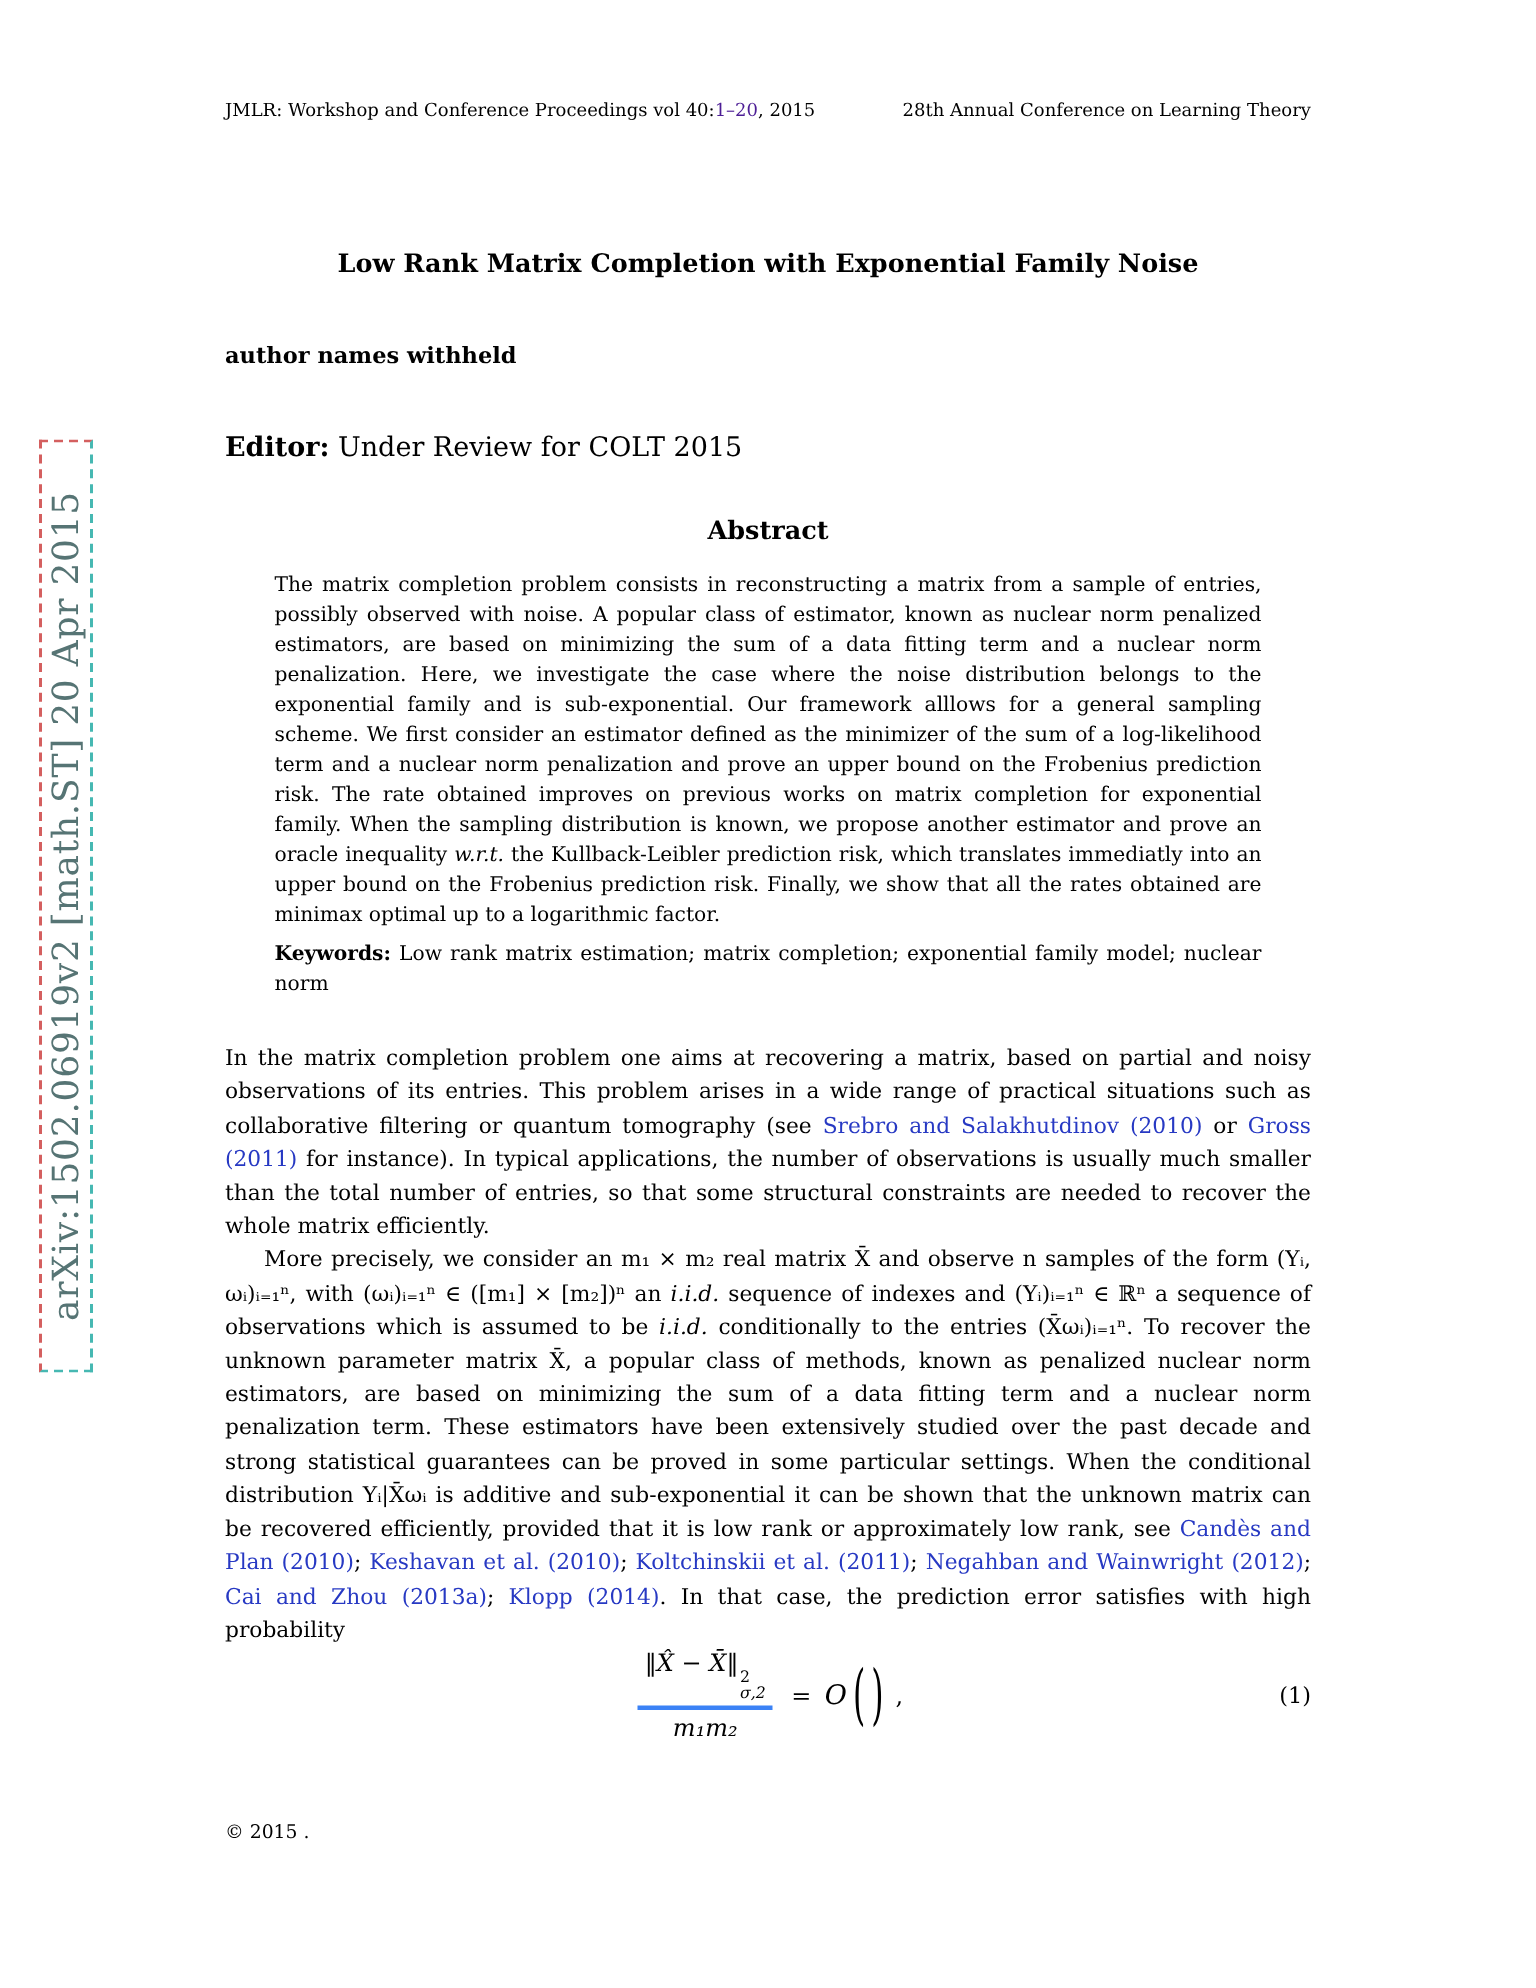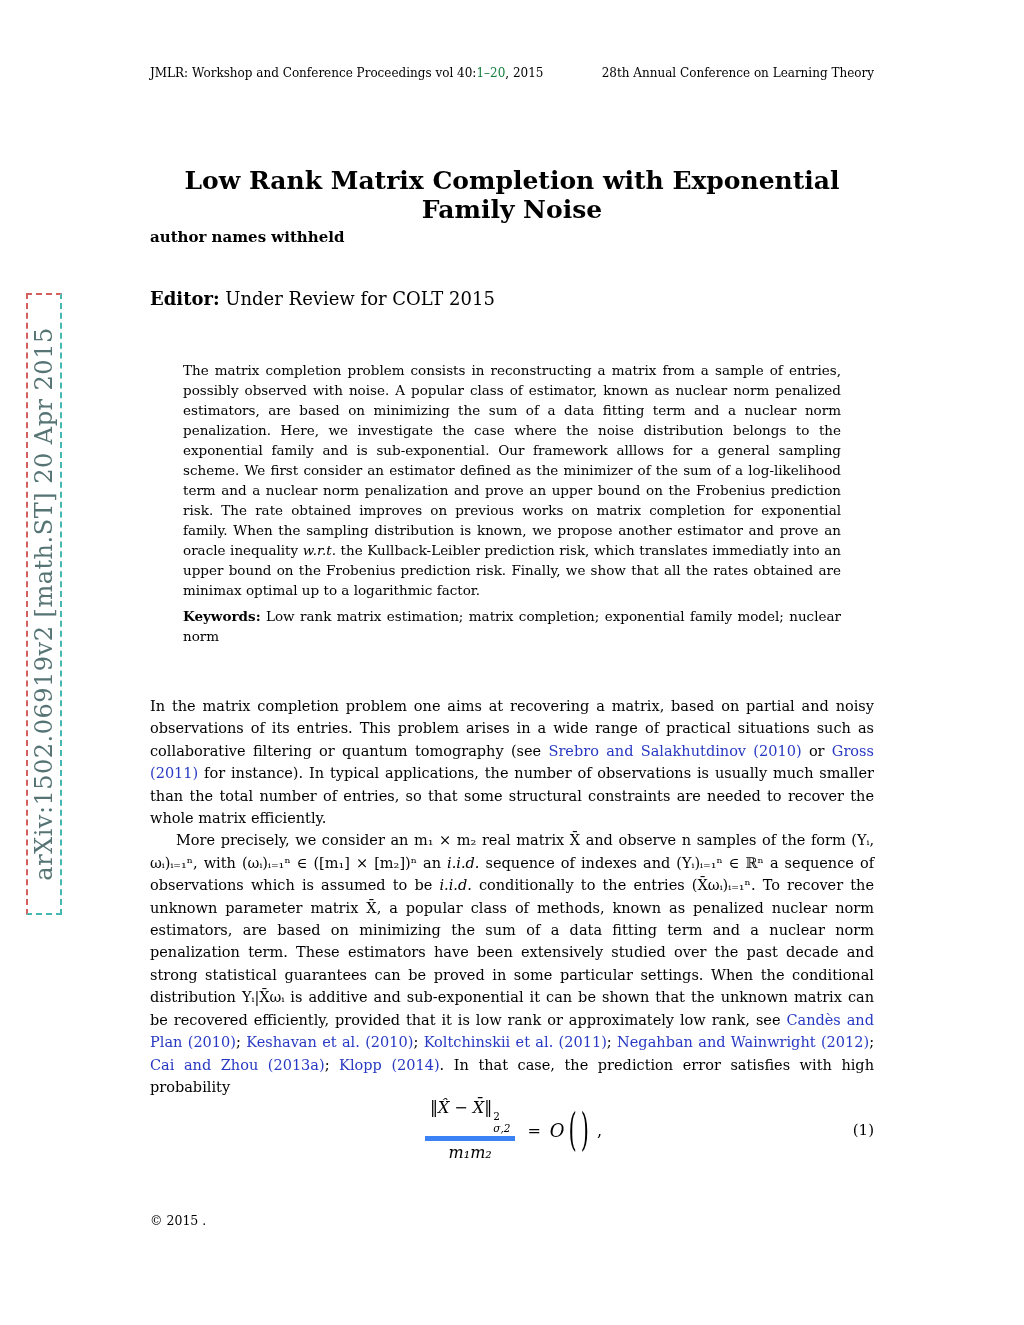--- a/index.html
+++ b/index.html
@@ -32,21 +32,21 @@
   
   .header {
     position: absolute; top: 66px; left: 150px; width: 724px;
     display: flex; justify-content: space-between;
     font-size: 12px;
   }
   .linkc { text-decoration: none; cursor: pointer; }
 
   .title {
     position: absolute; top: 166px; left: 150px; width: 724px;
-    text-align: center; font-size: 25px; font-weight: bold;
+    text-align: center; font-size: 17px; font-weight: bold;
   }
   .byline {
     position: absolute; top: 228px; left: 150px; width: 724px;
     font-size: 15px; font-weight: bold;
   }
   .editor {
     position: absolute; top: 288px; left: 150px; width: 724px;
     font-size: 18px;
   }
 
@@ -70,21 +70,21 @@
   .body-par.follow { margin-top: 0; text-indent: 26px; }
 
   
   .equation {
     position: absolute; top: 1092px; left: 150px; width: 724px; height: 76px;
     display: flex; align-items: center; justify-content: center;
     font-size: 16px;
   }
   .eq-body { display: inline-flex; align-items: center; }
   .frac { display: inline-flex; flex-direction: column; align-items: center; vertical-align: middle; margin: 0 3px; }
-  .frac .num { display: block; padding: 0 5px 2px 5px; border-bottom: 5px solid #3b82f6; white-space: nowrap; }
+  .frac .num { display: block; padding: 0 5px 2px 5px; border-bottom: 3px solid #3b82f6; white-space: nowrap; }
   .frac .den { display: block; padding-top: 2px; white-space: nowrap; }
   .eq-rel { margin: 0 9px; }
   .eq-O { margin-right: 2px; font-size: 18px; }
   .bigparen { display: inline-block; transform: scaleY(2.1); font-size: 21px; margin: 0 2px; font-weight: normal; }
   .supsub {
     display: inline-flex; flex-direction: column; align-items: flex-start;
     font-size: 10.5px; line-height: 1.05; vertical-align: -7px; margin-left: 1px;
   }
   .eq-comma { margin-left: 6px; }
   .eq-tag { position: absolute; right: 0; top: 50%; transform: translateY(-50%); font-size: 15px; }
@@ -100,34 +100,35 @@
 <body>
 
 <div class="page">
 
   <div class="arxiv-box">
     <span class="arxiv-text stampc" style="color: rgb(86, 116, 116);">arXiv:1502.06919v2  [math.ST]  20 Apr 2015</span>
   </div>
 
   <div class="header">
     <div>
-      <span>JMLR: Workshop and Conference Proceedings vol 40:</span><a class="linkc" style="color: #15803d;">1–20</a><span>, 2015</span>
+      <span>JMLR: Workshop and Conference Proceedings vol 40:</span><a class="linkc" style="color: #4c1d95;">1–20</a><span>, 2015</span>
     </div>
     <div>28th Annual Conference on Learning Theory</div>
   </div>
 
   <h1 class="title">Low Rank Matrix Completion with Exponential Family Noise</h1>
 
   <div class="byline">author names withheld</div>
 
   <div class="editor">
     <b>Editor:</b><span> Under Review for COLT 2015</span>
   </div>
 
   <div class="abstract-block">
+    <h2 class="abs-heading">Abstract</h2>
     <p class="abs-body">
       <span>The matrix completion problem consists in reconstructing a matrix from a sample of entries, possibly observed with noise. A popular class of estimator, known as nuclear norm penalized estimators, are based on minimizing the sum of a data fitting term and a nuclear norm penalization. Here, we investigate the case where the noise distribution belongs to the exponential family and is sub-exponential. Our framework alllows for a general sampling scheme. We first consider an estimator defined as the minimizer of the sum of a log-likelihood term and a nuclear norm penalization and prove an upper bound on the Frobenius prediction risk. The rate obtained improves on previous works on matrix completion for exponential family. When the sampling distribution is known, we propose another estimator and prove an oracle inequality </span><i class="em">w.r.t.</i><span> the Kullback-Leibler prediction risk, which translates immediatly into an upper bound on the Frobenius prediction risk. Finally, we show that all the rates obtained are minimax optimal up to a logarithmic factor.</span>
     </p>
     <p class="abs-keywords">
       <b>Keywords:</b><span> Low rank matrix estimation; matrix completion; exponential family model; nuclear norm</span>
     </p>
   </div>
 
   <div class="intro-block">
     <p class="body-par">

